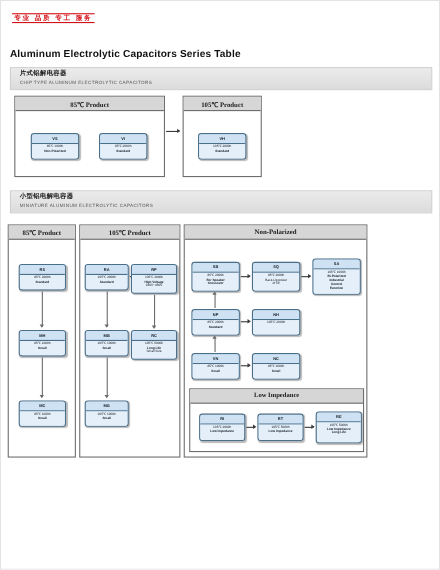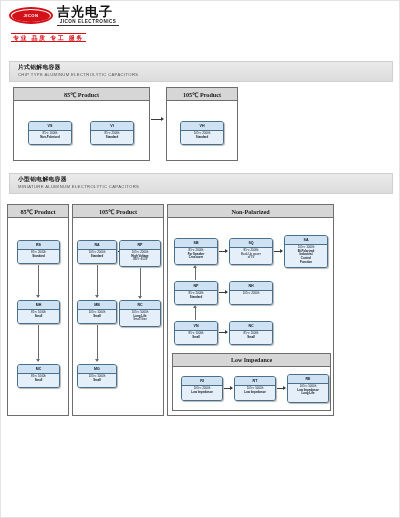--- a/index.html
+++ b/index.html
@@ -136,34 +136,24 @@
     font-size:6px;font-weight:600;color:#1a1a1a;
     font-family:"Liberation Serif", serif;
   }
 </style>
 </head>
 <body>
 
 <div class="page">
 
   <div class="logo-block">
-    <div class="logo-row">
-      <div class="logo-mark">
-        <div class="oval"></div>
-        <div class="oval-fill"></div>
-        <div class="mark-txt">JICON</div>
-      </div>
-      <div class="logo-text">
-        <div class="logo-cn">吉光电子</div>
-        <div class="logo-en">JICON ELECTRONICS</div>
-      </div>
-    </div>
     <div class="logo-slogan">专业 品质 专工 服务</div>
   </div>
 
+  <div class="main-title">Aluminum Electrolytic Capacitors Series Table</div>
 
   <div class="band" style="top:60px;">
     <div class="cn">片式铝解电容器</div>
     <div class="en">CHIP TYPE ALUMINUM ELECTROLYTIC CAPACITORS</div>
   </div>
 
   <div class="frame" style="left:12px;top:86px;width:137px;height:74px;">
     <div class="frame-hdr">85℃ Product</div>
     <div class="frame-body" style="height:59px;">
       <div class="node" style="left:14px;top:20px;width:44px;height:24px;">

